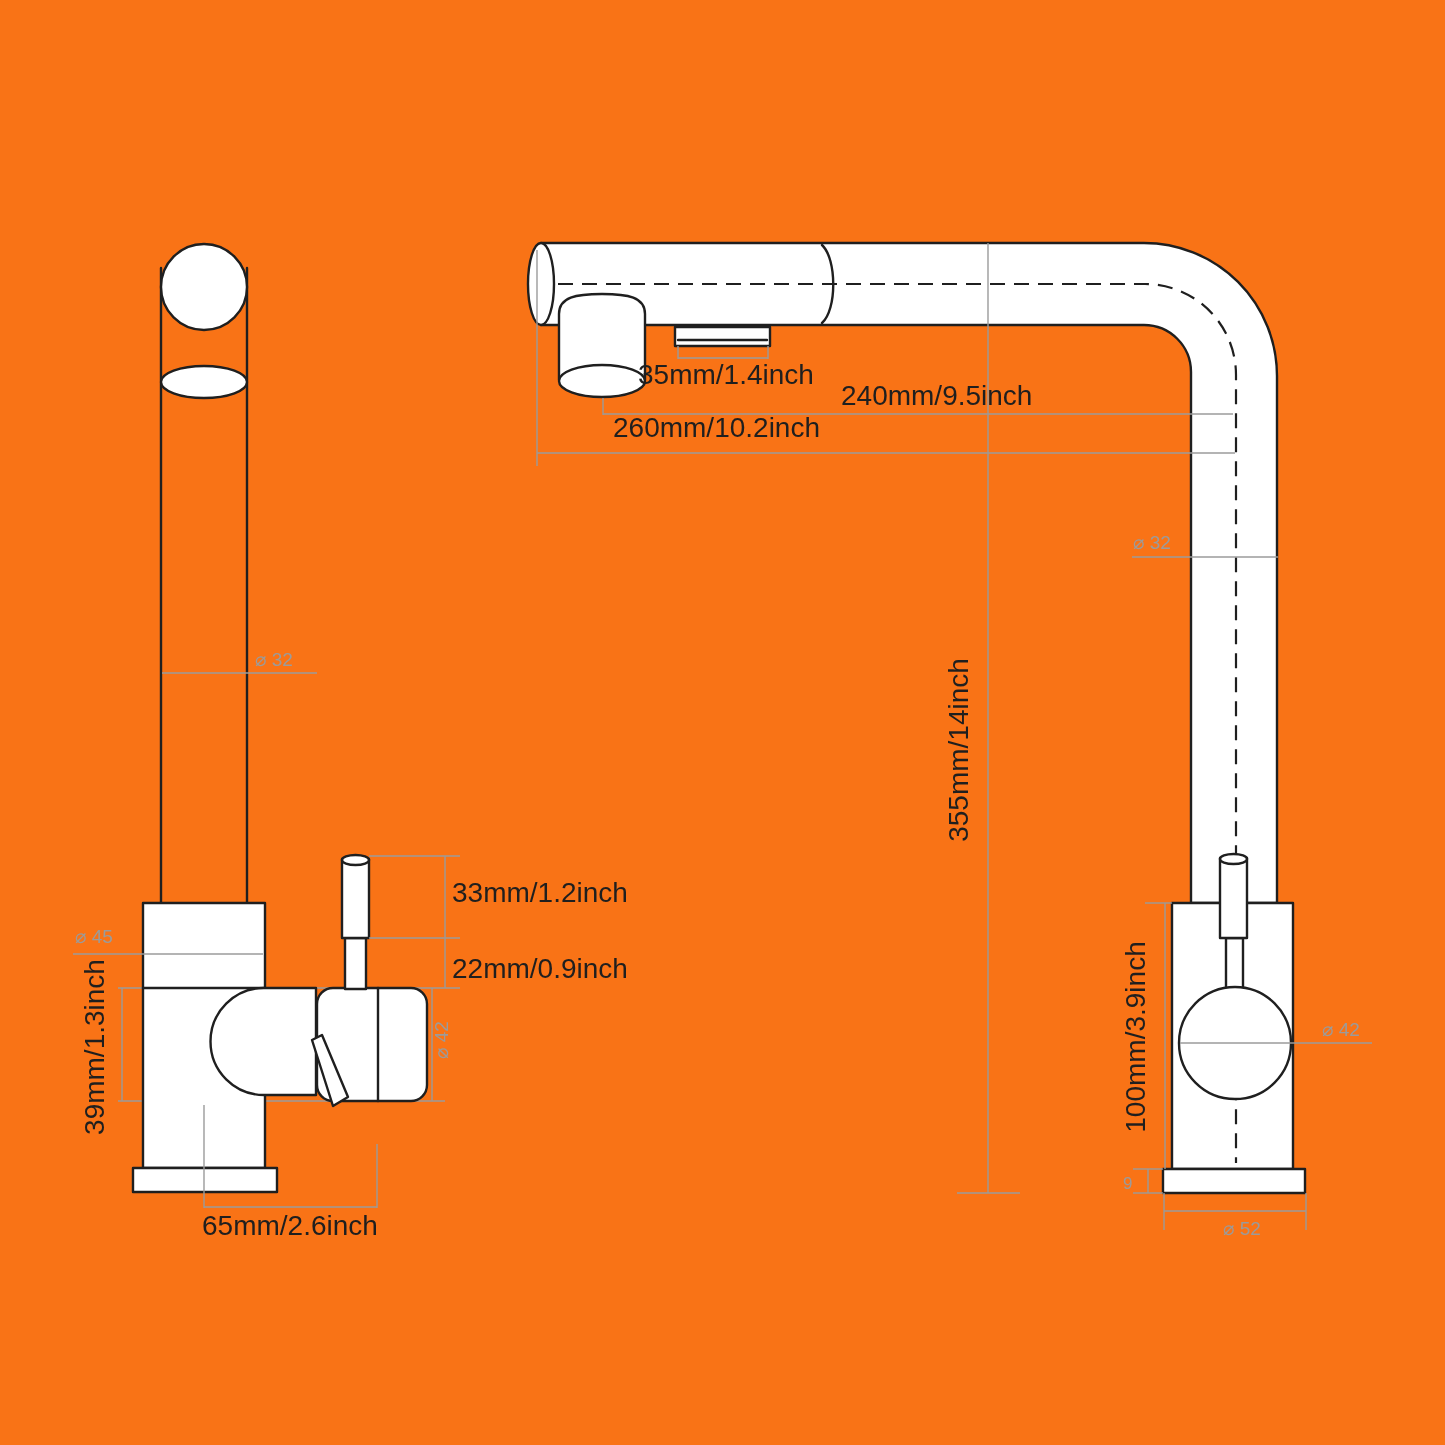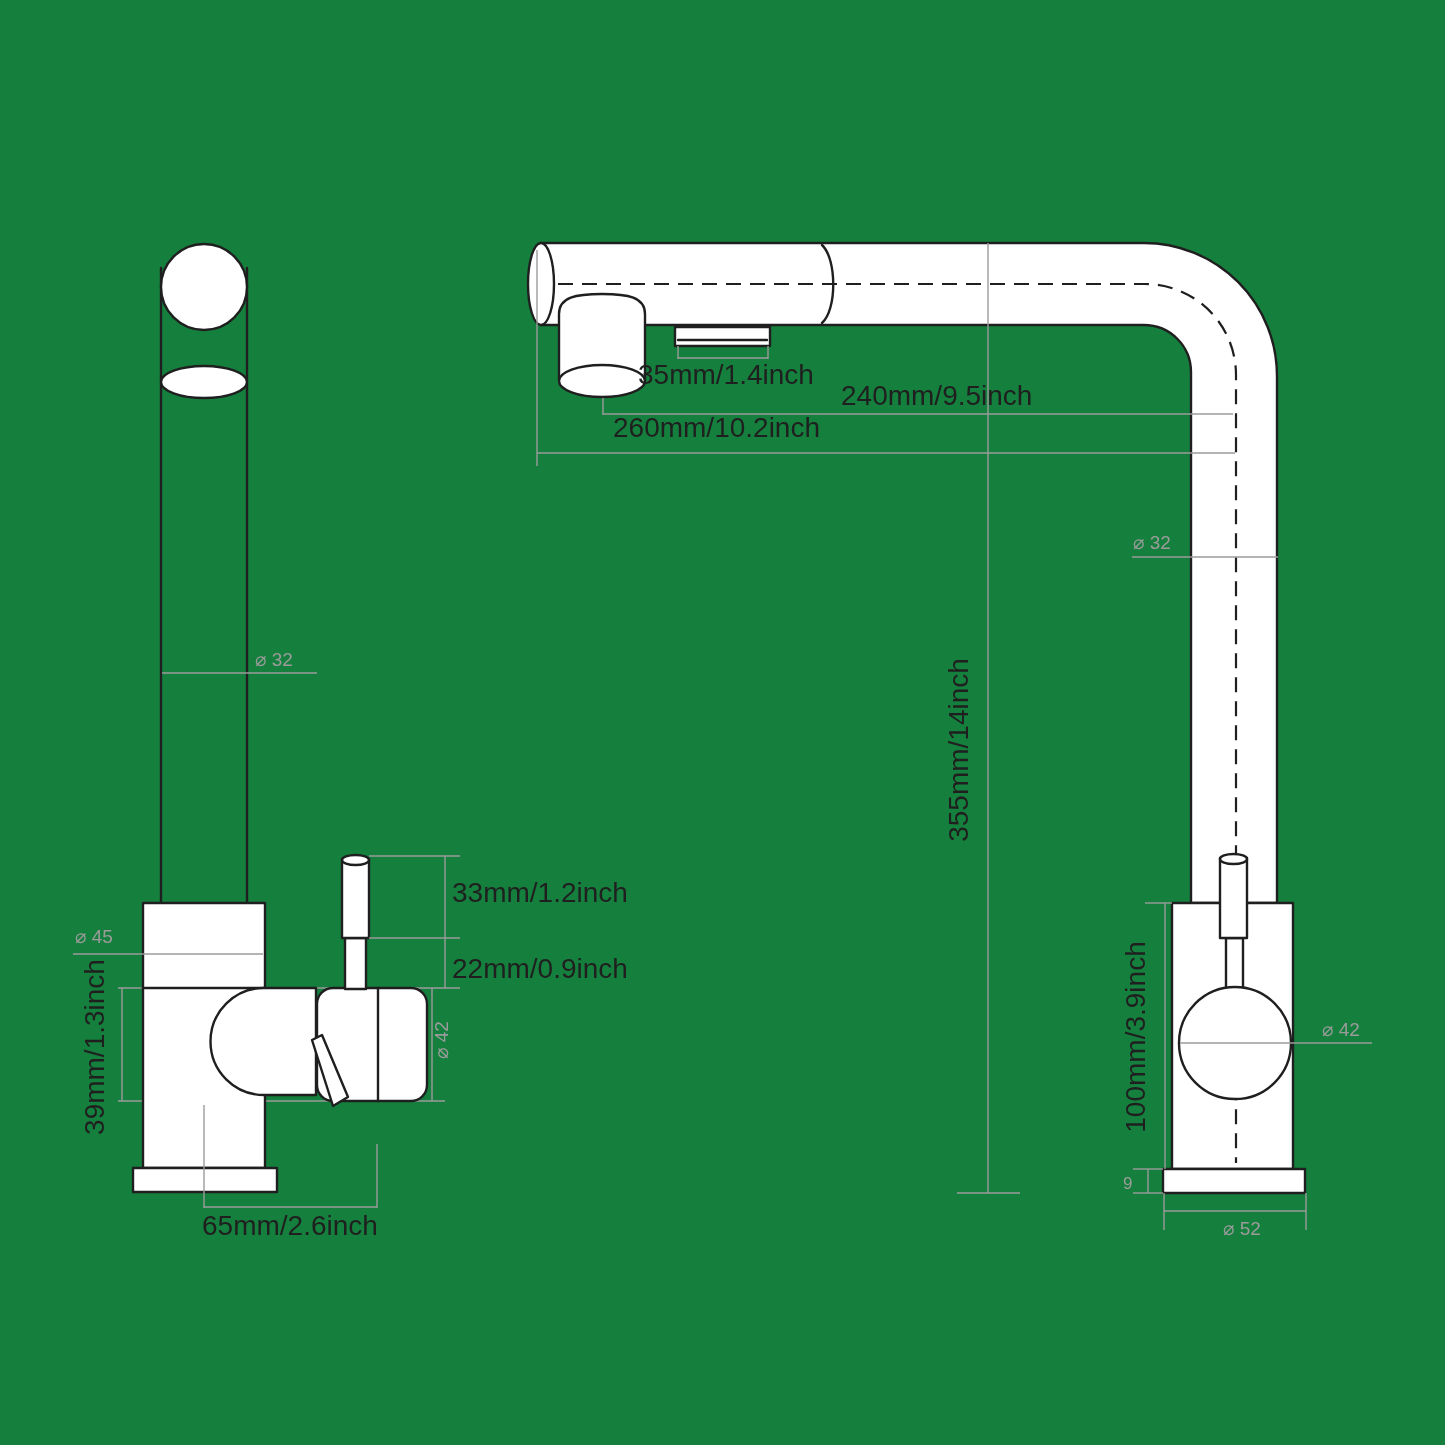--- a/index.html
+++ b/index.html
@@ -4,21 +4,21 @@
 <style>
   html, body {
     margin: 0;
     padding: 0;
     background: #ffffff;
   }
   .stage {
     width: 1445px;
     height: 1445px;
     position: relative;
-    background: #15803d;
+    background: #f97316;
     overflow: hidden;
   }
   svg { display: block; }
   .outline {
     fill: #ffffff;
     stroke: #1f1f1f;
     stroke-width: 2.4;
     stroke-linejoin: round;
     stroke-linecap: round;
   }

